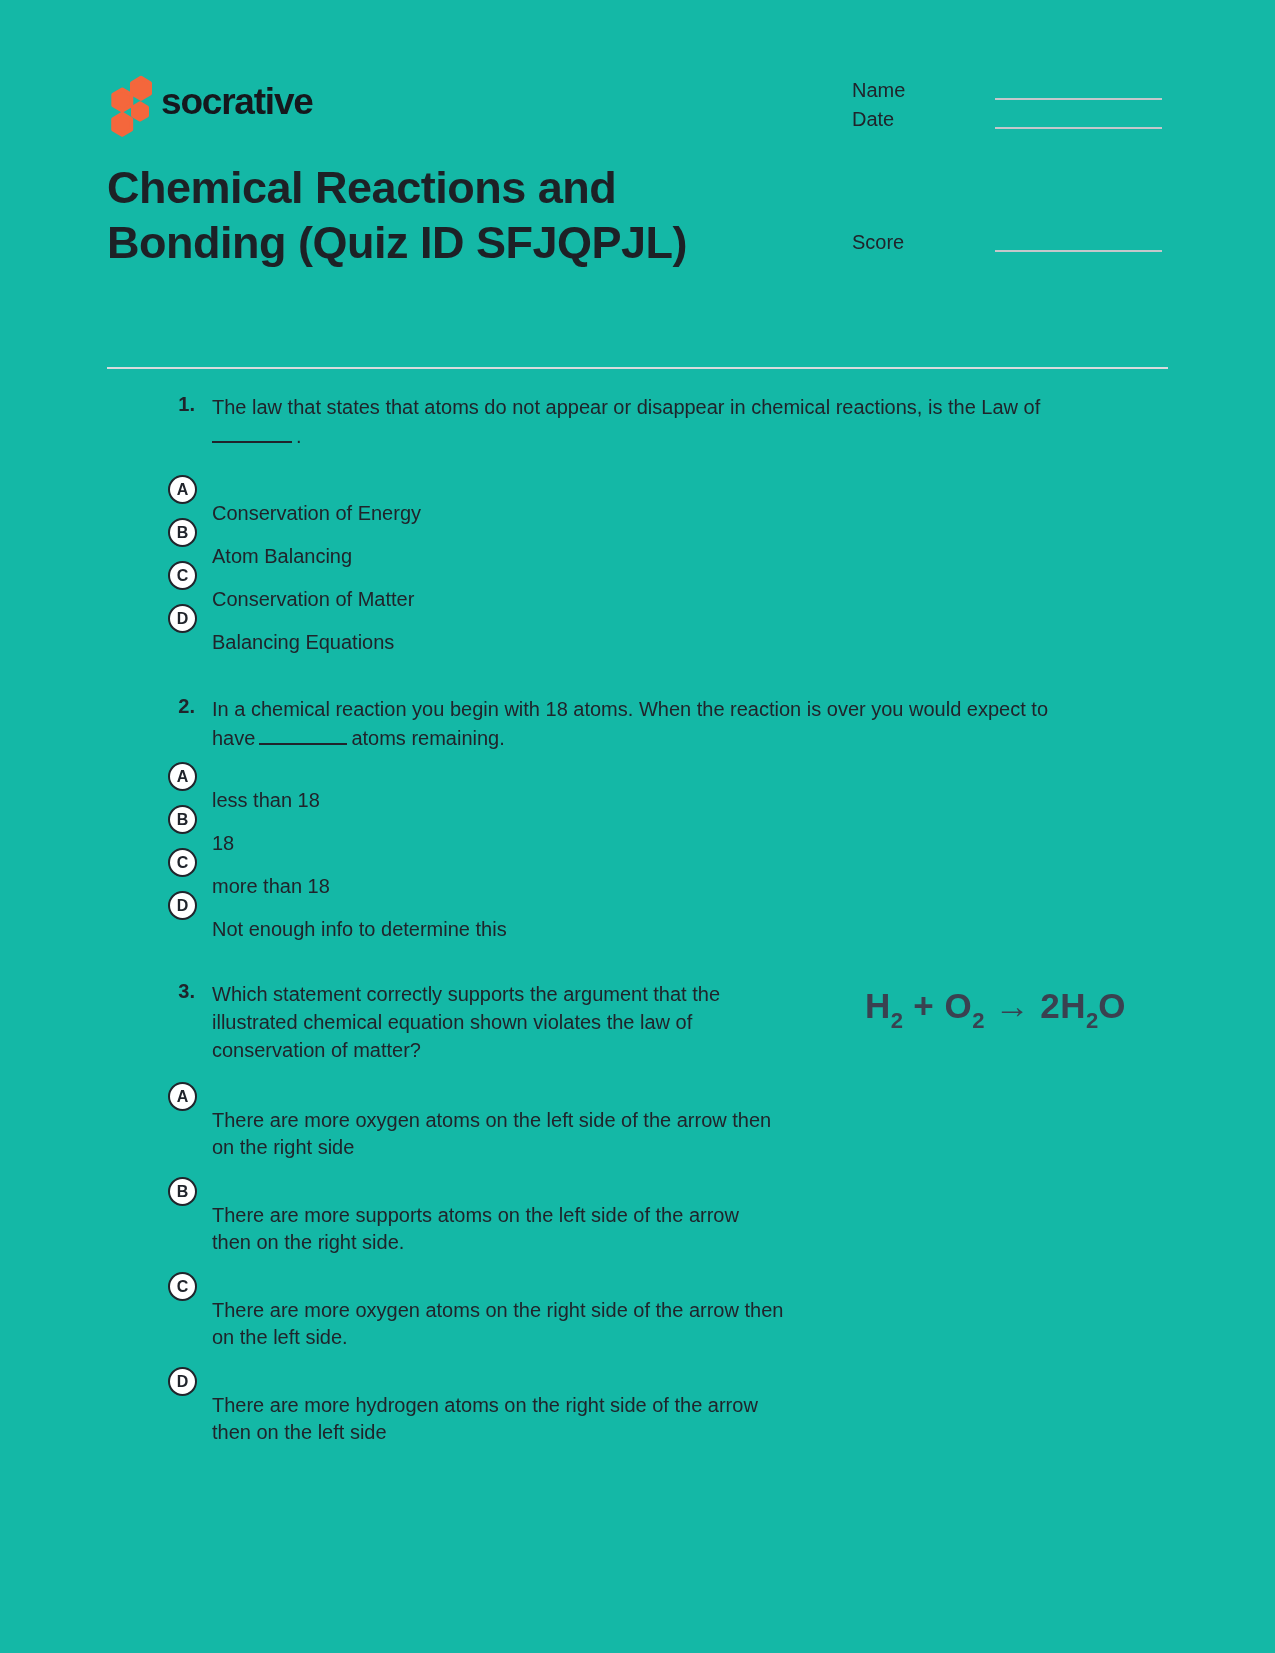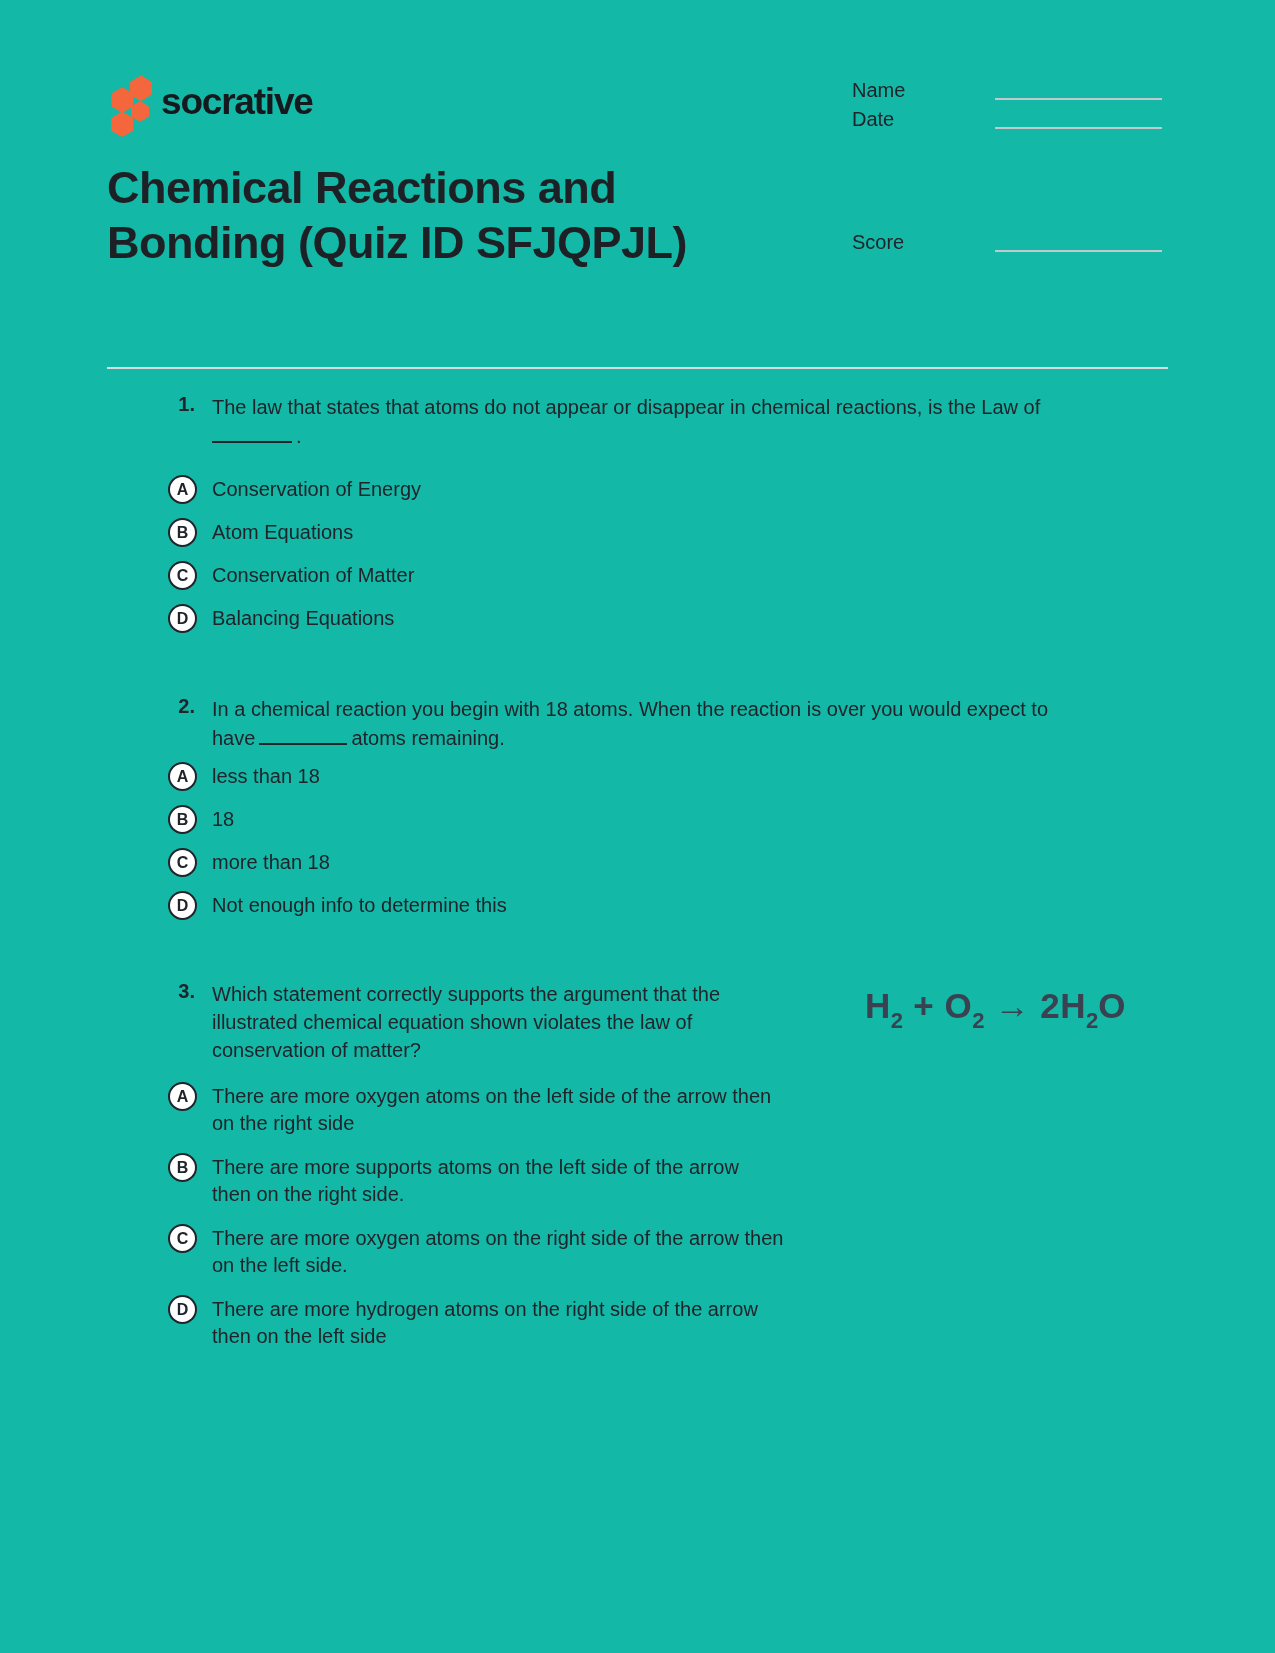--- a/index.html
+++ b/index.html
@@ -87,21 +87,21 @@
   .bubble {
     flex:0 0 auto;
     width:29px; height:29px; border-radius:50%;
     border:2px solid #20242b;
     display:flex; align-items:center; justify-content:center;
     font-size:16px; font-weight:700; color:#20242b;
     background:#fff;
   }
   .opt-text {
     margin-left:15px; font-size:20px; line-height:27px;
-    max-width:640px; padding-top:1px;
+    max-width:640px; padding-top:1px;margin-top:24px;
   }
 
   
   .equation {
     position:absolute; left:865px; top:986px;
     font-size:35px; font-weight:700; color:#3a4150;
     letter-spacing:0.5px; white-space:nowrap;
   }
   .equation .sub {
     font-size:22px; position:relative; top:10px; letter-spacing:0;
@@ -142,21 +142,21 @@
       <div class="q-line">The law that states that atoms do not appear or disappear in chemical reactions, is the Law of</div>
       <div class="q-line"><span class="blank solo"></span><span>.</span></div>
     </div>
     <div class="options">
       <div class="opt">
         <span class="bubble">A</span>
         <span class="opt-text">Conservation of Energy</span>
       </div>
       <div class="opt">
         <span class="bubble">B</span>
-        <span class="opt-text">Atom Equations</span>
+        <span class="opt-text">Atom Balancing</span>
       </div>
       <div class="opt">
         <span class="bubble">C</span>
         <span class="opt-text">Conservation of Matter</span>
       </div>
       <div class="opt">
         <span class="bubble">D</span>
         <span class="opt-text">Balancing Equations</span>
       </div>
     </div>

